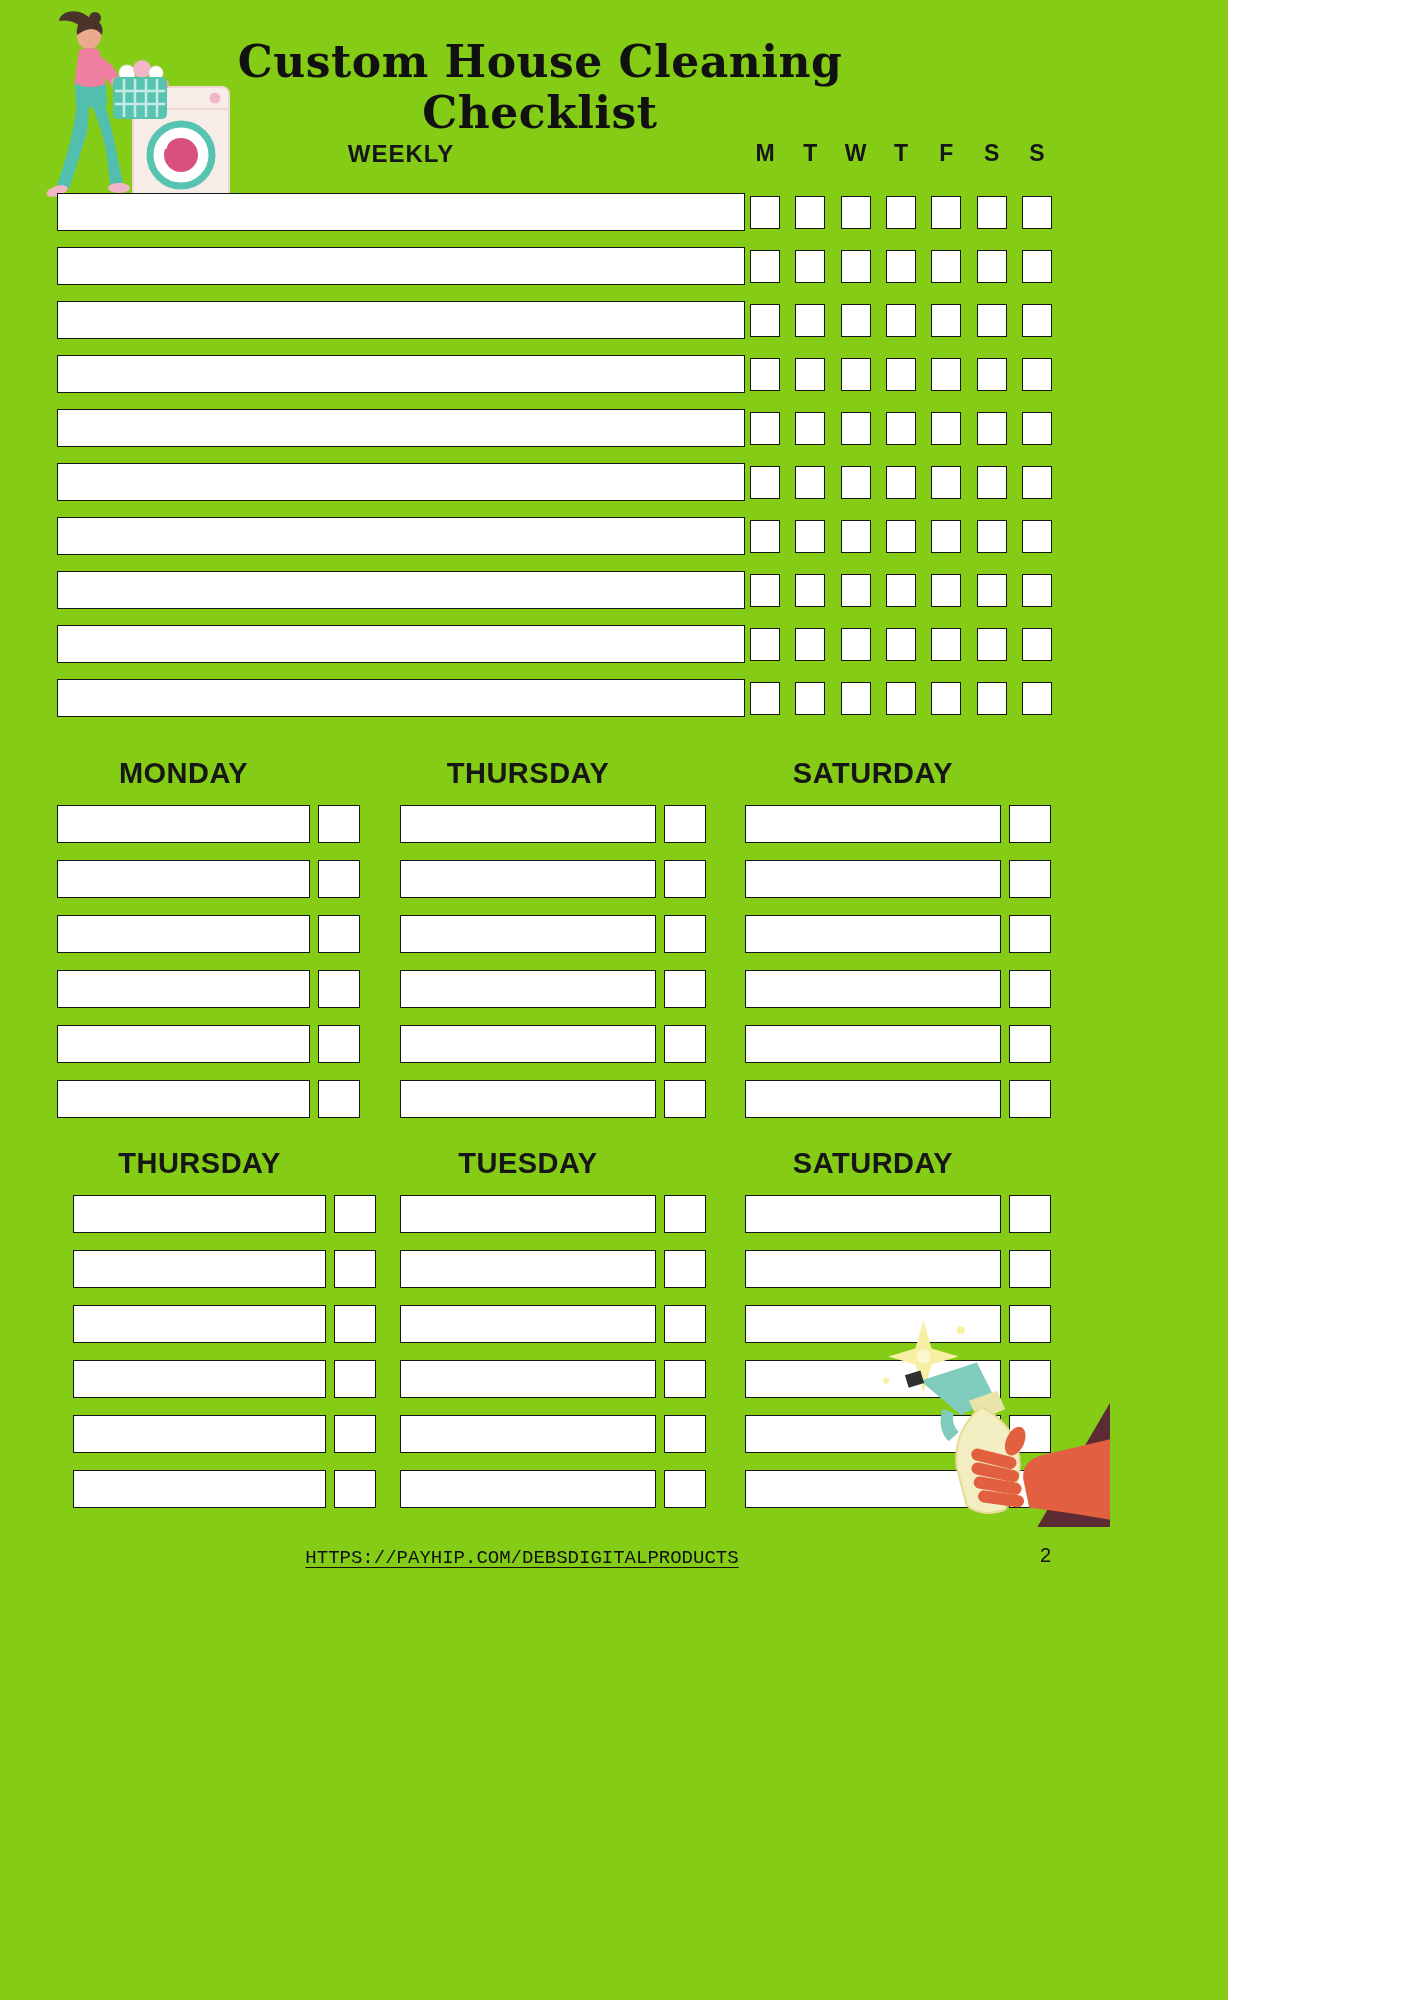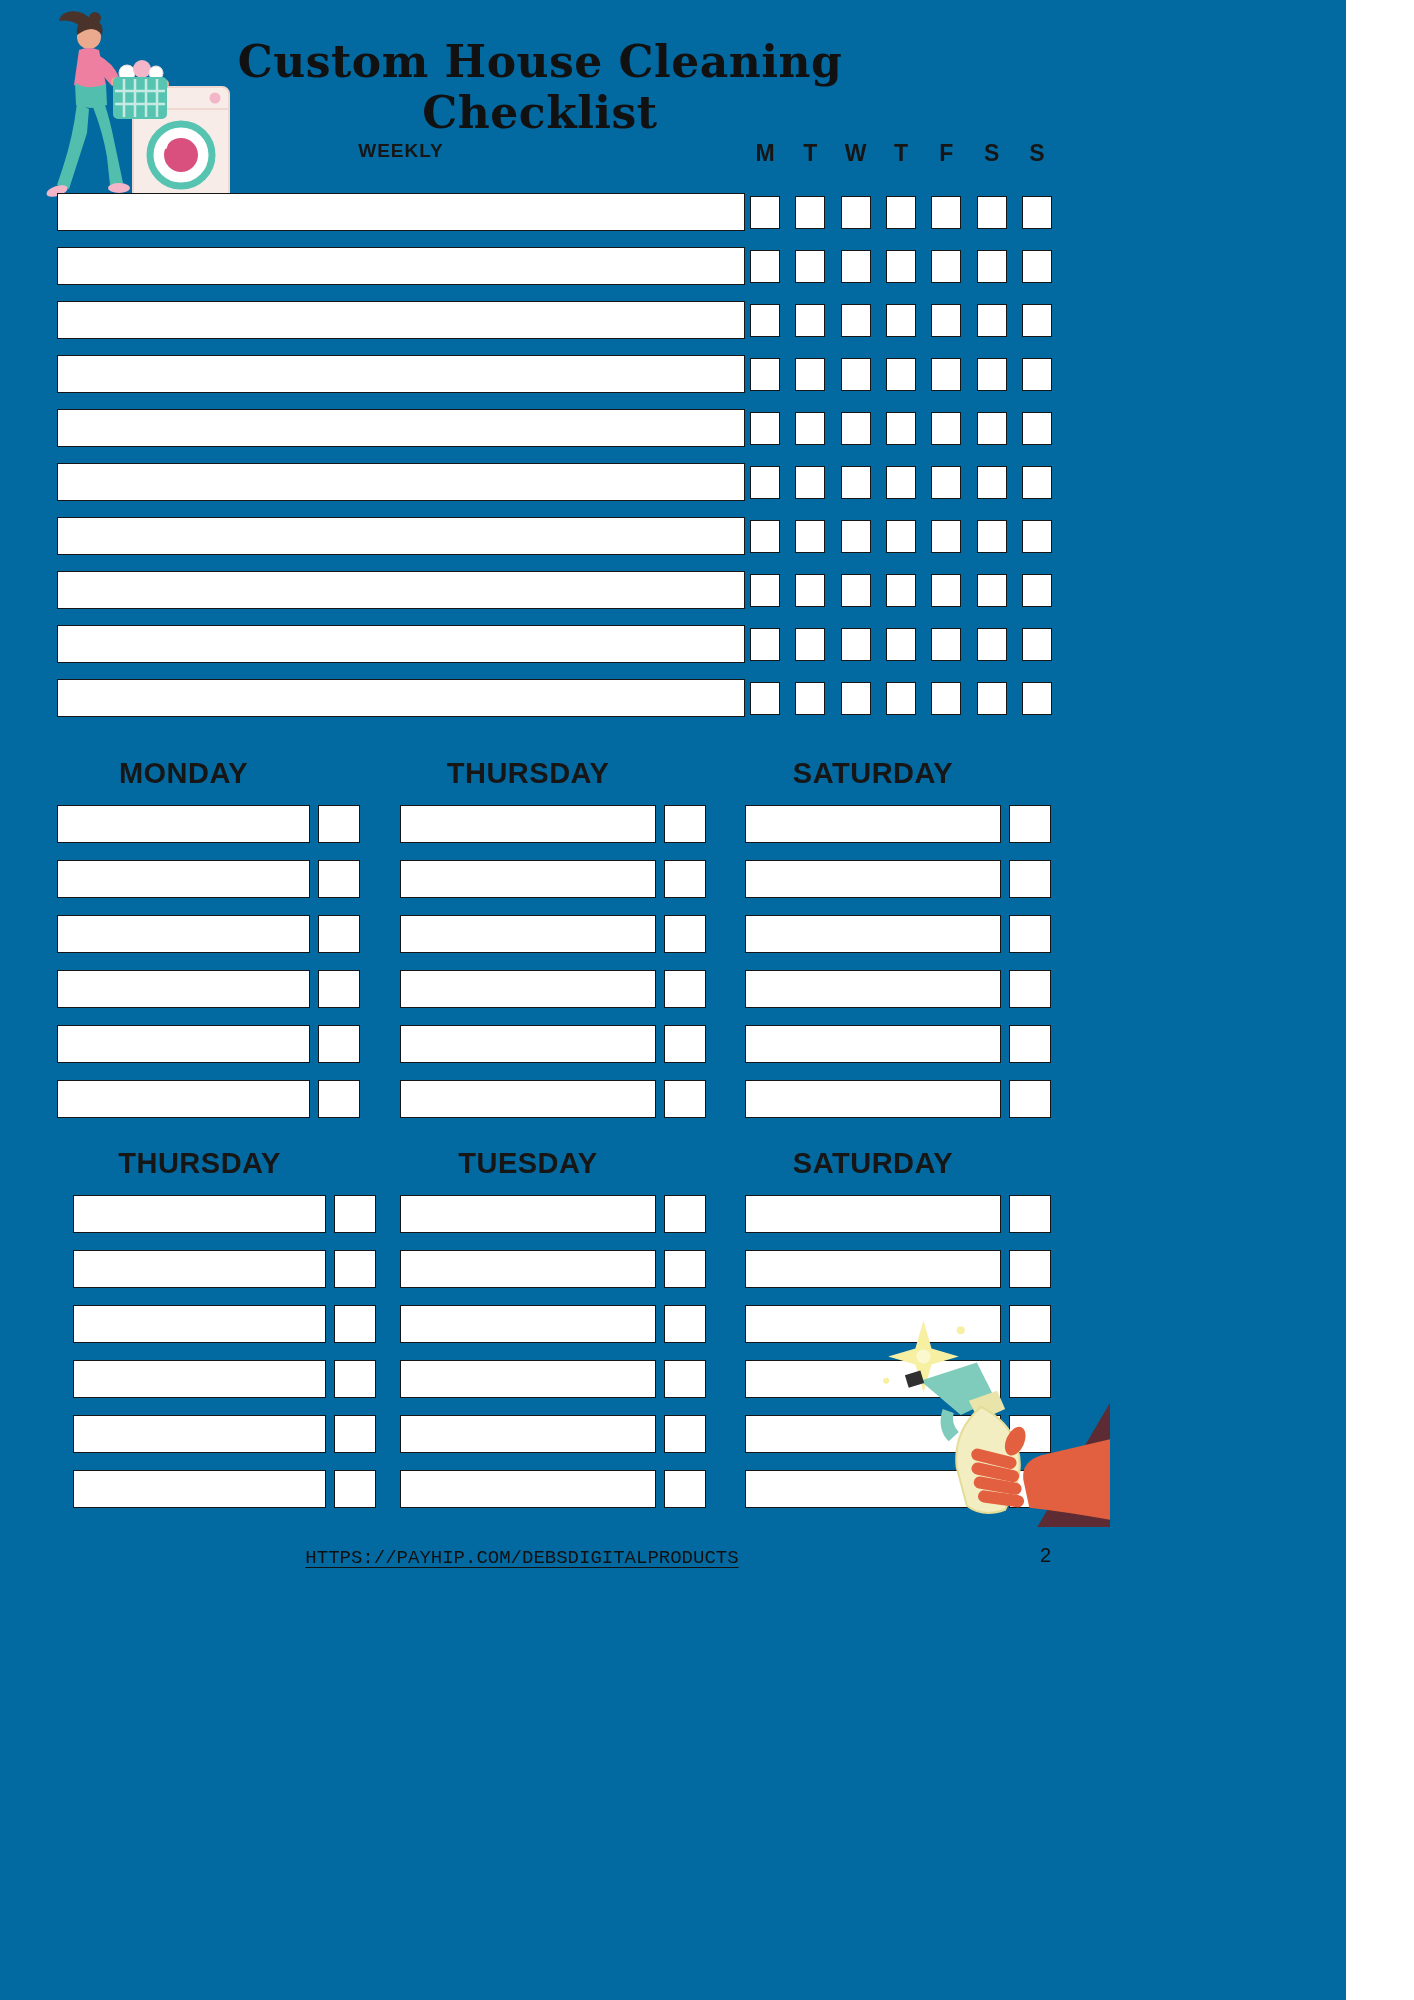--- a/index.html
+++ b/index.html
@@ -1,21 +1,21 @@
 <!DOCTYPE html>
 <html><head>
 <meta charset="utf-8">
 <style>
   * { box-sizing: border-box; margin: 0; padding: 0; }
   html, body { background: #ffffff; }
   .page {
     position: relative;
-    width: 1346px;
+    width: 1228px;
     height: 2000px;
-    background: #0369a1;
+    background: #84cc16;
     font-family: "Liberation Sans", sans-serif;
     color: #161616;
     overflow: hidden;
   }
 
   
   .title {
     position: absolute;
     top: 36px;
     left: 170px;
@@ -29,21 +29,21 @@
   }
 
   
   .illus-laundry { position: absolute; left: 15px; top: 5px; width: 230px; height: 210px; }
   .illus-spray   { position: absolute; left: 868px; top: 1310px; width: 242px; height: 217px; z-index: 5; }
 
   
   .weekly-head { position: absolute; left: 57px; top: 140px; width: 995px; display: flex; }
   .weekly-label {
     width: 688px; text-align: center;
-    font-weight: 700; font-size: 19px; letter-spacing: 1px;
+    font-weight: 700; font-size: 24px; letter-spacing: 1px;
   }
   .day-letters { width: 302px; margin-left: 5px; display: flex; justify-content: space-between; }
   .day-letter { width: 30px; text-align: center; font-weight: 700; font-size: 23px; }
 
   
   .weekly-rows { position: absolute; left: 57px; top: 193px; width: 995px; }
   .weekly-row { display: flex; align-items: center; height: 38px; margin-bottom: 16px; }
   .task-line { border: 1.5px solid #161616; background: #ffffff; height: 38px; }
   .weekly-row .task-line { width: 688px; }
   .cb-group { width: 302px; margin-left: 5px; display: flex; justify-content: space-between; align-items: center; }

